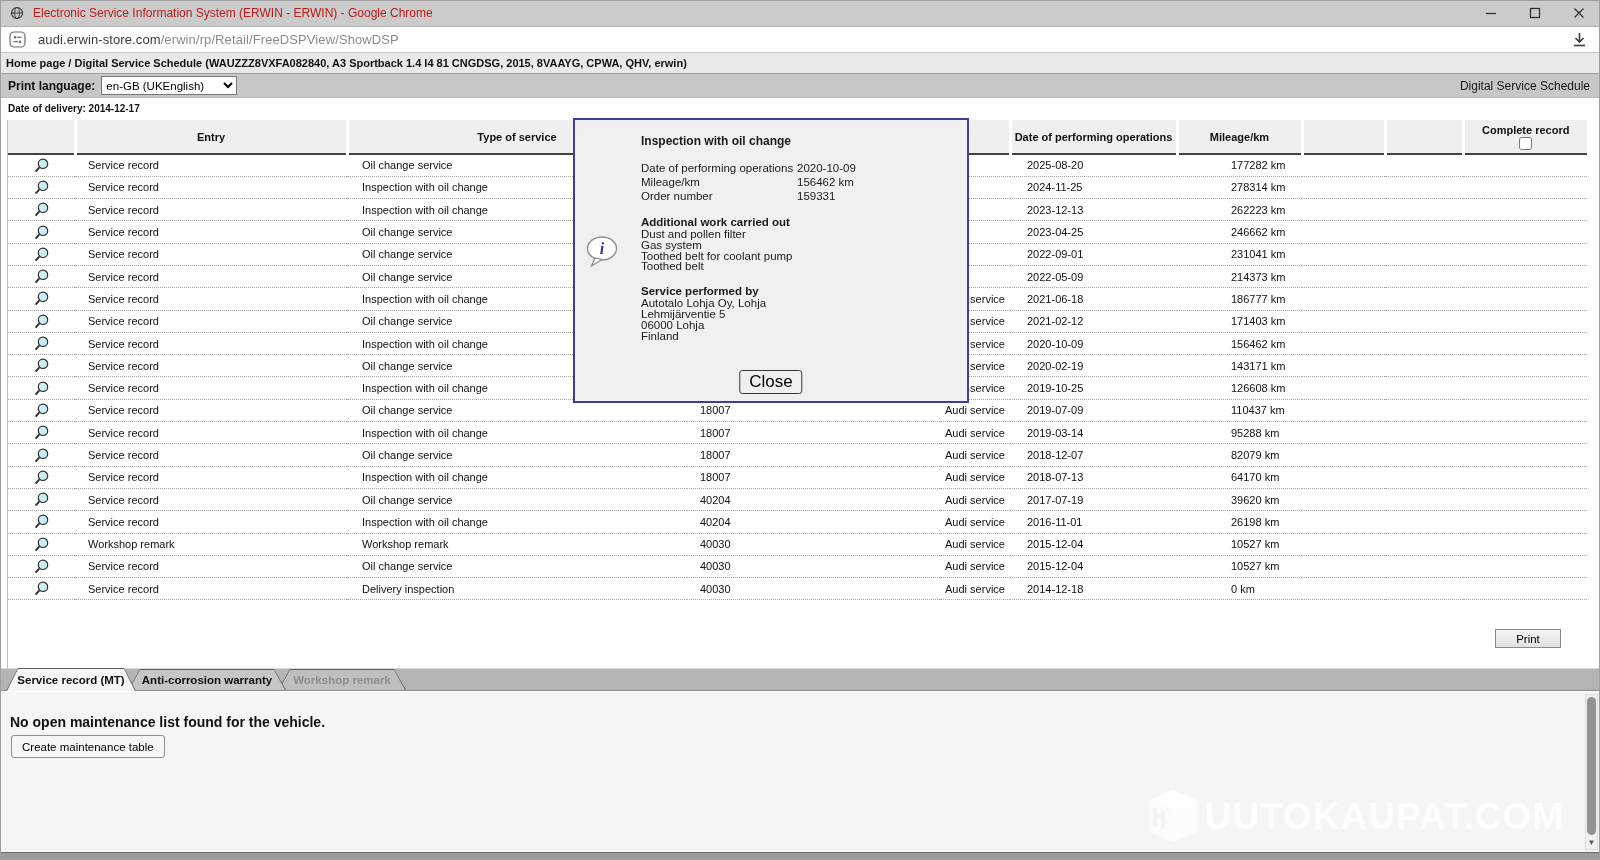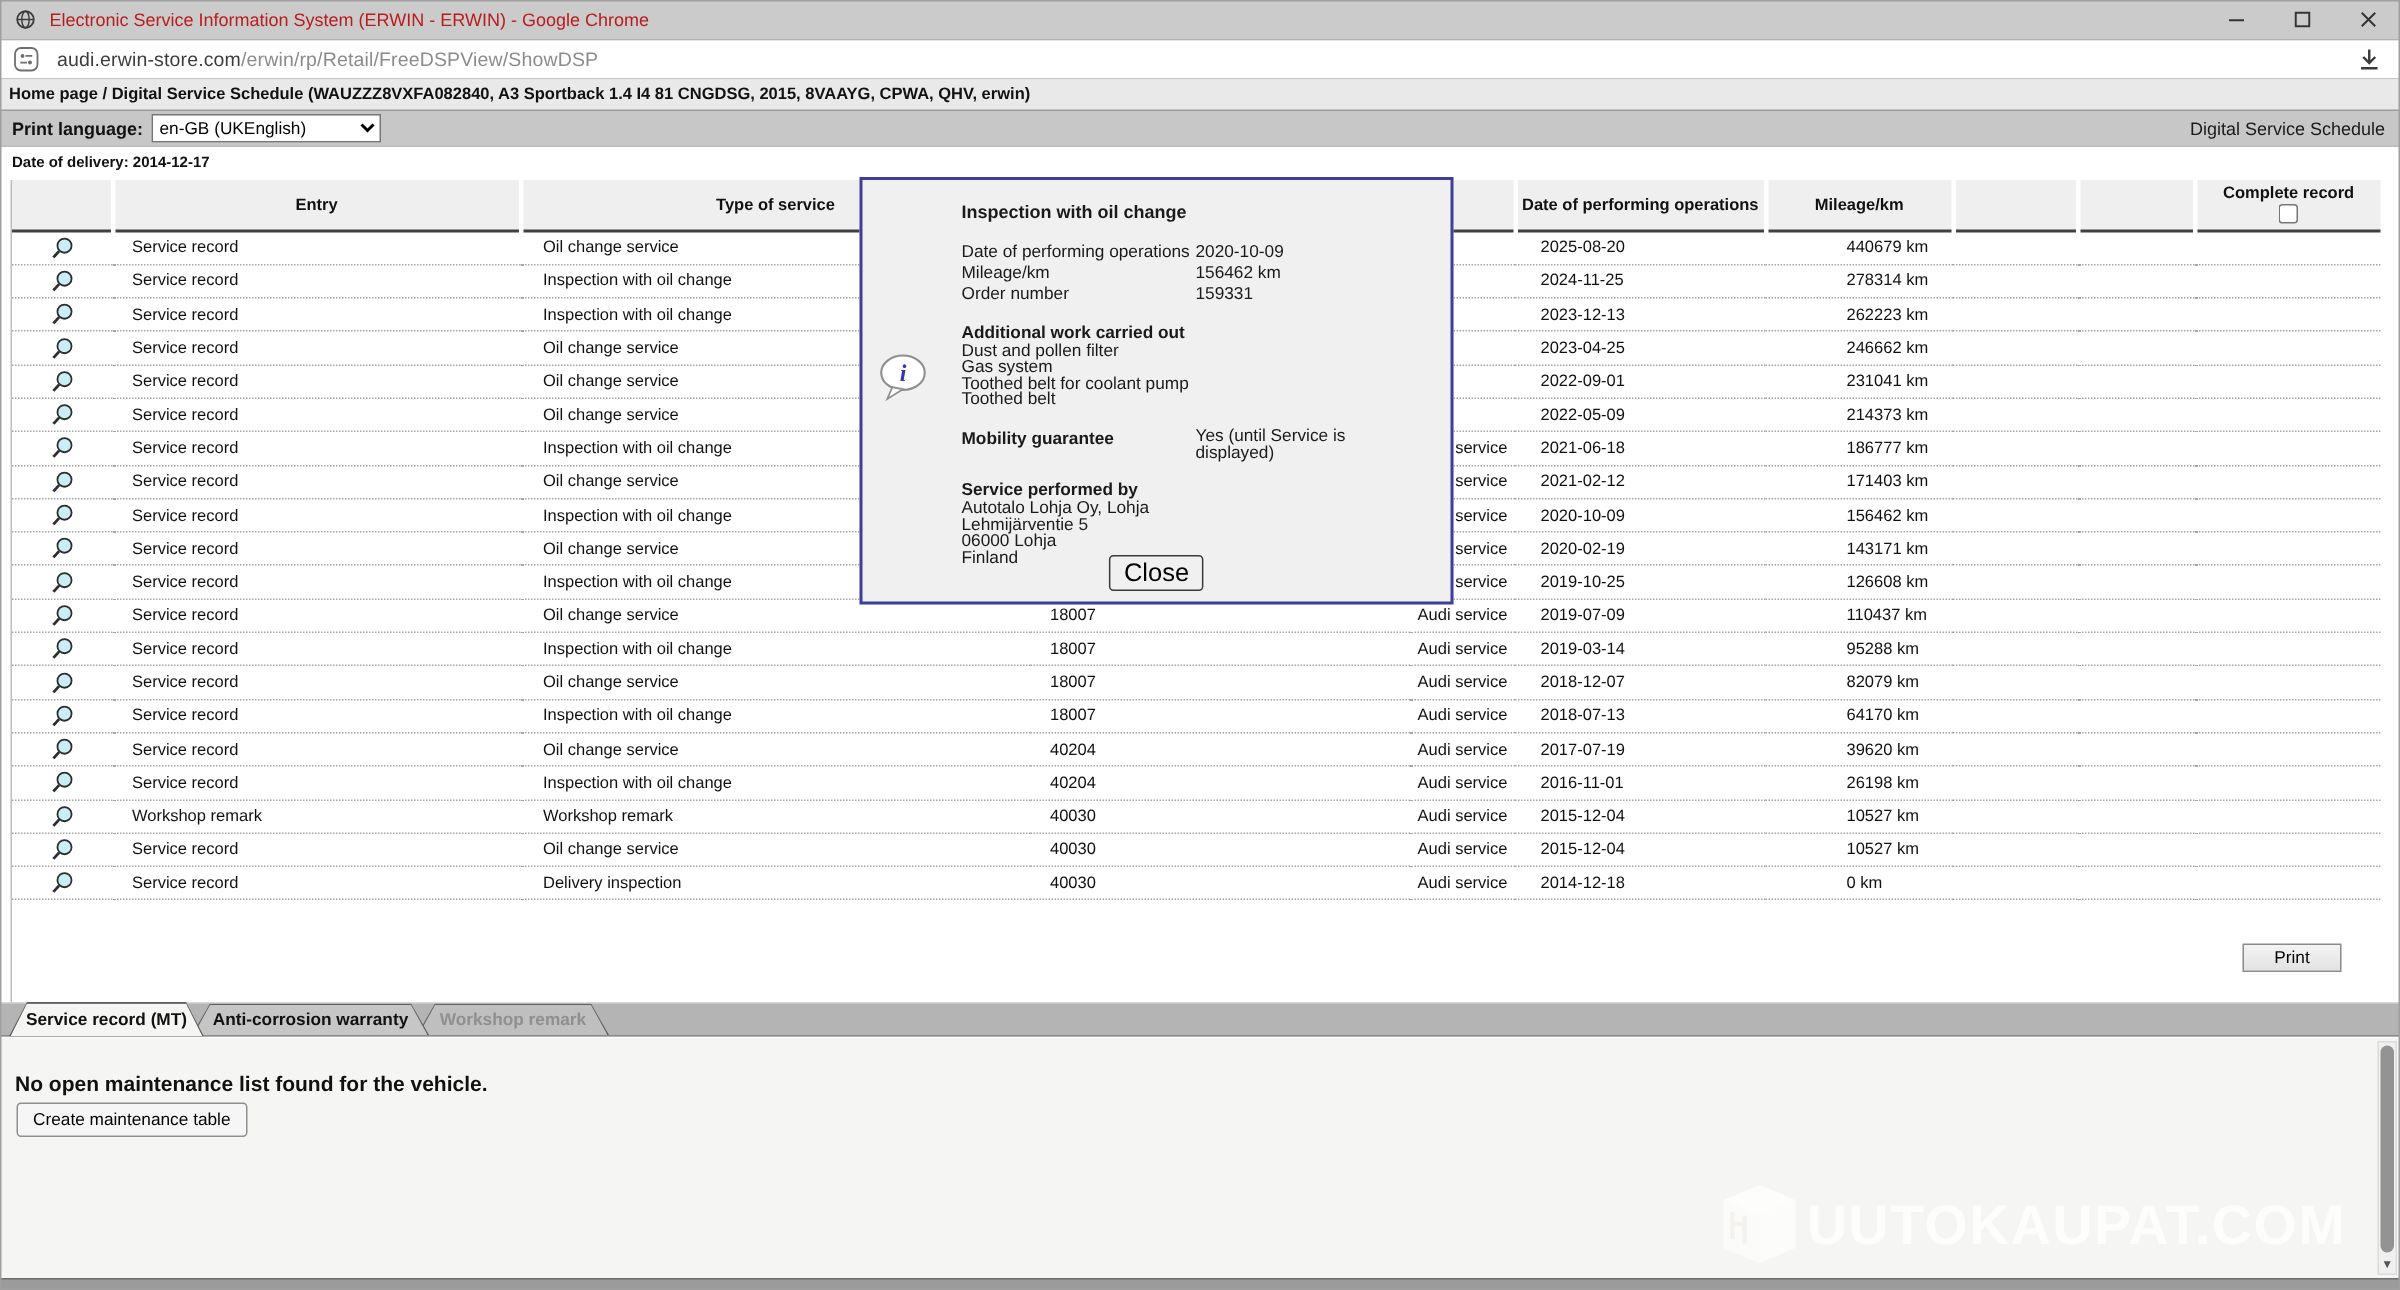--- a/index.html
+++ b/index.html
@@ -21,21 +21,21 @@
   .url-text .path { color:#8b8b8b; }
   .urlbar .download { margin-left:auto; margin-right:12px; }
 
   .breadcrumb { position:absolute; top:53px; left:0; width:1600px; height:21px; background:#e9e9e9;
                 border-bottom:1px solid #9c9c9c; display:flex; align-items:center;
                 font-size:11px; font-weight:bold; color:#111; padding-left:6px; }
 
   .langbar { position:absolute; top:74px; left:0; width:1600px; height:24px; background:#c7c7c7;
              border-bottom:1px solid #bdbdbd; display:flex; align-items:center; }
   .langbar .lbl { font-size:12px; font-weight:bold; color:#111; margin-left:8px; }
-  .langbar select { margin-left:6px; width:153px; height:19px; font-size:11.5px;
+  .langbar select { margin-left:6px; width:136px; height:19px; font-size:11.5px;
                     font-family:"Liberation Sans",sans-serif; border:1px solid #767676; background:#fff; }
   .langbar .right-title { margin-left:auto; margin-right:10px; font-size:12px; color:#1a1a1a; }
 
   .delivery { position:absolute; top:103px; left:8px; font-size:10px; font-weight:bold; color:#111; }
 
   
   .frame-line { position:absolute; left:7px; top:120px; width:1px; height:548px; background:#bdbdbd; }
   .table-wrap { position:absolute; top:120px; left:8px; width:1579px; }
   table.svc { width:1579px; table-layout:fixed; border-collapse:collapse; font-size:11px; color:#111; }
   table.svc th { background:#efefef; border-bottom:2px solid #414141; border-right:3px solid #ffffff;
@@ -208,21 +208,21 @@
         <tr>
     <td class="c0"><svg class="mag" width="17" height="17" viewBox="0 0 17 17">
               <circle cx="10" cy="6.8" r="4.7" fill="#c9eef3" stroke="#2e2e2e" stroke-width="1.2"></circle>
               <line x1="6.4" y1="10.4" x2="2.6" y2="14.6" stroke="#2e2e2e" stroke-width="1.9"></line>
             </svg></td>
     <td class="c1">Service record</td>
     <td class="c2">Oil change service</td>
     <td class="c3"></td>
     <td class="c4"></td>
     <td class="c5">2025-08-20</td>
-    <td class="c6">440679 km</td>
+    <td class="c6">177282 km</td>
     <td class="c7"></td>
     <td class="c8"></td>
     <td class="c9"></td>
   </tr>
         <tr>
     <td class="c0"><svg class="mag" width="17" height="17" viewBox="0 0 17 17">
               <circle cx="10" cy="6.8" r="4.7" fill="#c9eef3" stroke="#2e2e2e" stroke-width="1.2"></circle>
               <line x1="6.4" y1="10.4" x2="2.6" y2="14.6" stroke="#2e2e2e" stroke-width="1.9"></line>
             </svg></td>
     <td class="c1">Service record</td>
@@ -531,24 +531,20 @@
         <span class="m-label">Order number</span>
         <span class="m-val">159331</span>
       </div>
     <div class="m-list">
       <div class="m-bold">Additional work carried out</div>
       <div>Dust and pollen filter</div>
       <div>Gas system</div>
       <div>Toothed belt for coolant pump</div>
       <div>Toothed belt</div>
     </div>
-    <div class="m-row m-guarantee">
-        <span class="m-label m-bold">Mobility guarantee</span>
-        <span class="m-val">Yes (until Service is displayed)</span>
-      </div>
     <div class="m-list">
       <div class="m-bold">Service performed by</div>
       <div>Autotalo Lohja Oy, Lohja</div>
       <div>Lehmijärventie 5</div>
       <div>06000 Lohja</div>
       <div>Finland</div>
     </div>
   </div>
   <button class="m-close">Close</button>
 </div>

